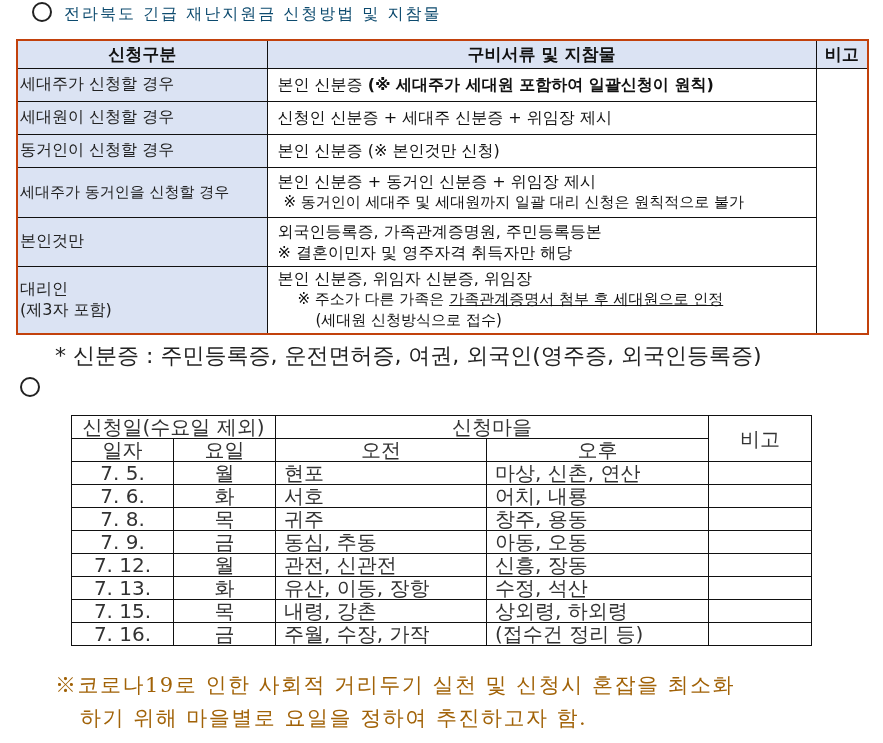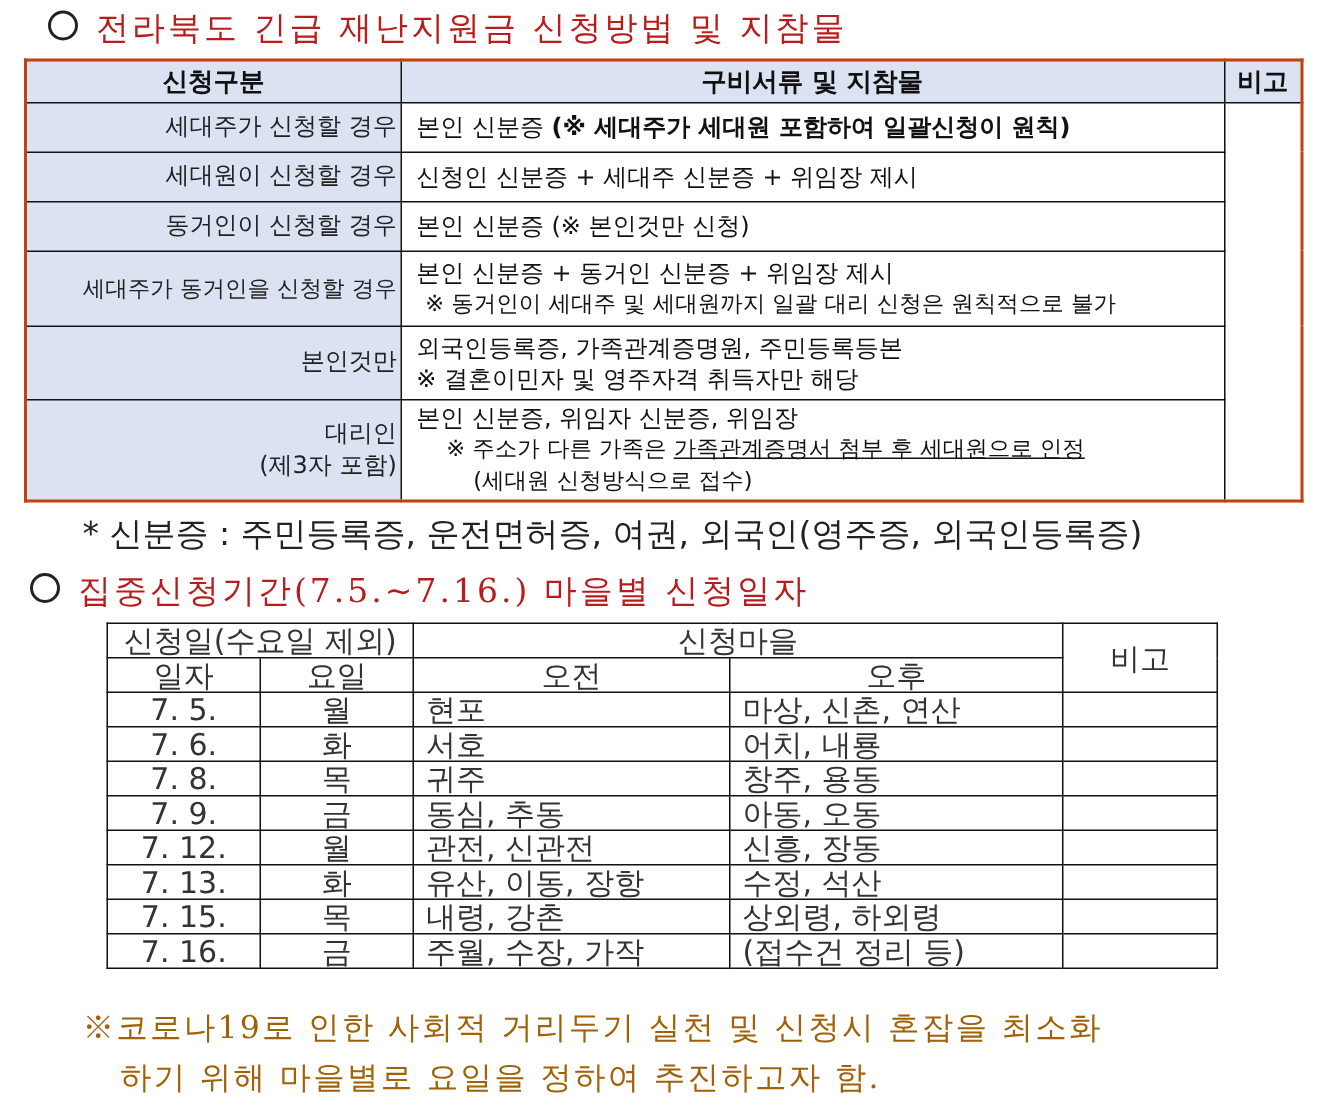--- a/index.html
+++ b/index.html
@@ -1,33 +1,33 @@
 <!DOCTYPE html>
 <html><head>
 <meta charset="utf-8">
 <style>
   html, body { margin: 0; padding: 0; background: #ffffff; }
   body { width: 883px; height: 743px; position: relative; overflow: hidden; color: #111; }
 
   .section-title {
-    position: absolute; left: 32px; font-size: 22px; letter-spacing: 2px;
-    font-family: "DejaVu Serif", "Liberation Serif", serif; color: #b91c1c; white-space: nowrap;
+    position: absolute; left: 32px; font-size: 16px; letter-spacing: 2px;
+    font-family: "DejaVu Serif", "Liberation Serif", serif; color: #0c4a6e; white-space: nowrap;
   }
   .section-title .bullet { display: inline-block; width: 16px; height: 16px; border: 2px solid #222; border-radius: 50%; vertical-align: middle; margin-right: 12px; position: relative; top: -3px; }
 
   
   table.t1 {
     position: absolute; left: 16px; top: 39px; width: 851px;
     border-collapse: collapse; border: 2px solid #c2410c;
     font-family: "DejaVu Sans", "Liberation Sans", sans-serif; font-size: 16px;
     table-layout: fixed;
   }
   table.t1 td, table.t1 th { border: 1px solid #111; padding: 0 8px; vertical-align: middle; }
   table.t1 th { background: #dbe3f3; font-weight: bold; font-size: 17px; height: 26px; text-align: center; }
-  table.t1 td.cat { background: #dbe3f3; text-align: right; color: #222; padding: 0 2px; }
+  table.t1 td.cat { background: #dbe3f3; text-align: left; color: #222; padding: 0 2px; }
   table.t1 td.doc { text-align: left; padding-left: 10px; line-height: 21px; }
   table.t1 td.note { background: #fff; }
   .bold { font-weight: bold; }
   .small { font-size: 15px; }
   .ul { text-decoration: underline; }
 
   .footnote1 { position: absolute; left: 55px; top: 341px; font-size: 22px; font-family: "DejaVu Sans", "Liberation Sans", sans-serif; white-space: nowrap; color: #222; }
 
   
   table.t2 {
@@ -101,21 +101,21 @@
       <div class="small" style="padding-left:20px"><span>※ 주소가 다른 가족은 </span><span class="ul">가족관계증명서 첨부 후 세대원으로 인정</span></div>
       <div class="small" style="padding-left:38px">(세대원 신청방식으로 접수)</div>
     </td>
   </tr>
 </tbody>
   </table>
 
 <div class="footnote1">* 신분증 : 주민등록증, 운전면허증, 여권, 외국인(영주증, 외국인등록증)</div>
 
 <div class="section-title" style="top:379px; left:20px;">
-  <span class="bullet"></span><span>집중신청기간(7.5.~7.16.) 마을별 신청일자</span>
+  <span class="bullet"></span>
 </div>
 
 <table class="t2">
   <colgroup>
     <col style="width:102px">
     <col style="width:102px">
     <col style="width:211px">
     <col style="width:222px">
     <col style="width:103px">
   </colgroup>

